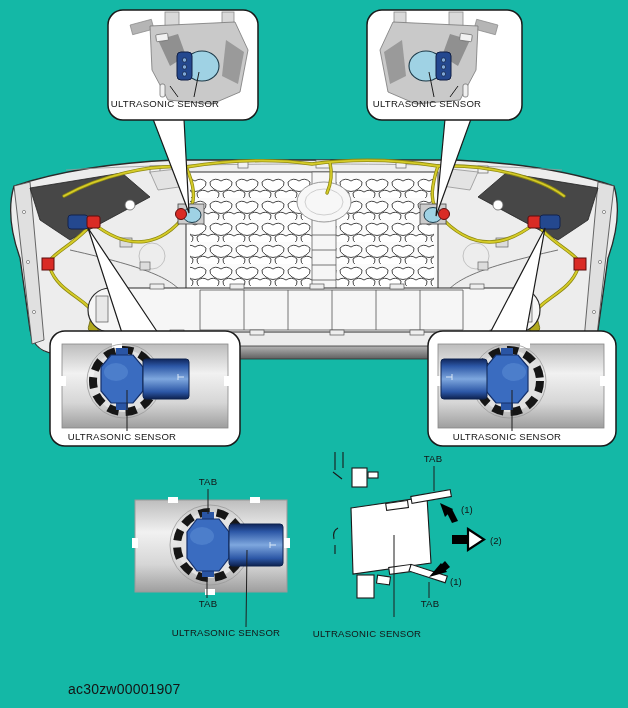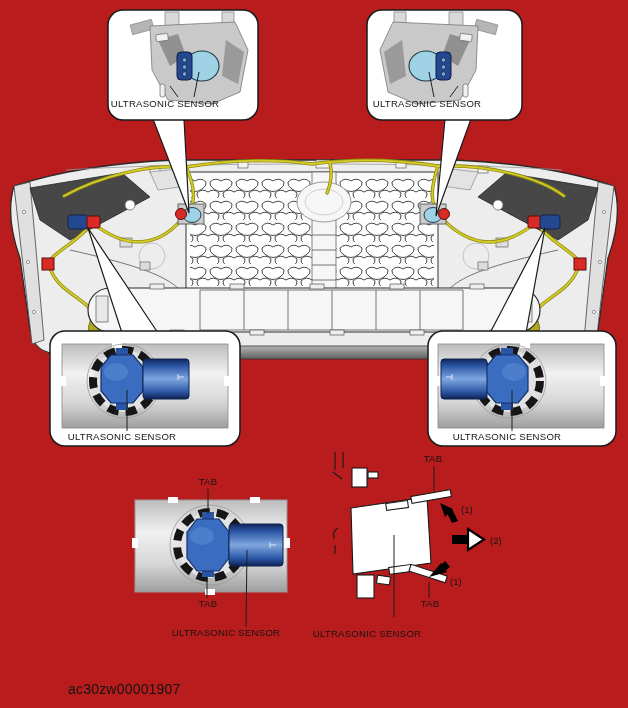--- a/index.html
+++ b/index.html
@@ -1,16 +1,16 @@
 <!DOCTYPE html>
 <html><head>
 <meta charset="utf-8">
 <style>
   html,body{margin:0;padding:0;background:#ffffff;}
-  .page{width:628px;height:708px;position:relative;background:#b91c1c;overflow:hidden;}
+  .page{width:628px;height:708px;position:relative;background:#14b8a6;overflow:hidden;}
   svg{display:block;}
   text{font-family:"Liberation Sans","DejaVu Sans",sans-serif;fill:#141414;}
   .lbl{font-size:9.6px;letter-spacing:.25px;}
   .num{font-size:9.6px;}
   .code{font-size:14px;letter-spacing:.2px;}
   .callout-box{fill:#ffffff;stroke:#1a1a1a;stroke-width:1.5;}
   .tail{fill:#ffffff;stroke:#1a1a1a;stroke-width:1.2;}
   .leader{stroke:#1f1f1f;stroke-width:1;fill:none;}
   .thin{stroke:#555;stroke-width:.8;fill:none;}
   .lineart{stroke:#1a1a1a;stroke-width:1.1;fill:#ffffff;}

